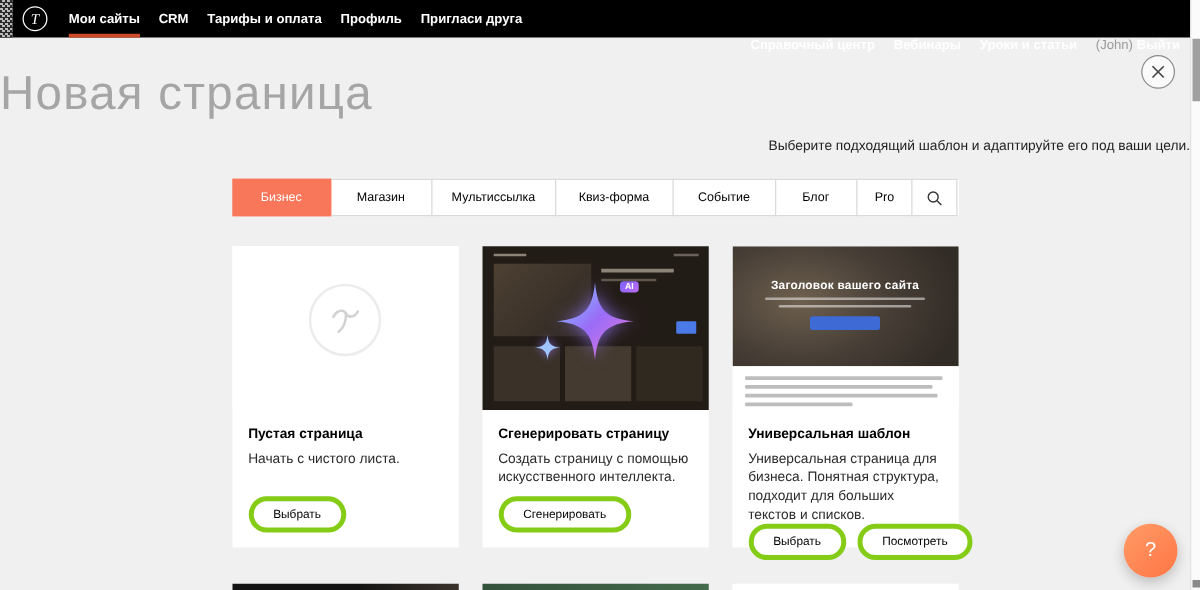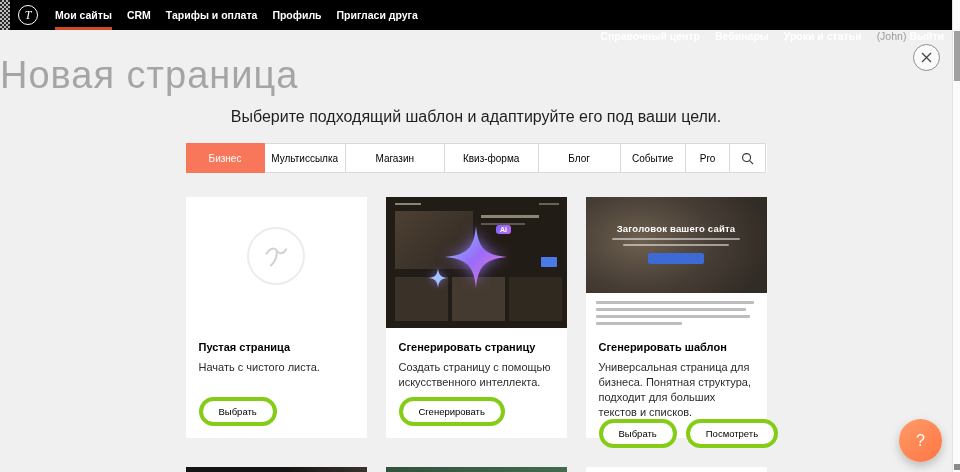--- a/index.html
+++ b/index.html
@@ -24,21 +24,21 @@
   .user { color:#9a9a9a; }
   .logout { font-weight:bold; color:#fff; cursor:pointer; margin-left:3px; }
 
   
   .page { position:absolute; top:30px; left:0; width:952px; height:442px; }
   .close-btn { position:absolute; top:14px; right:12px; width:27px; height:27px; border-radius:50%;
                border:1px solid #8d8d8d; background:#fafafa; cursor:pointer;
                display:flex; align-items:center; justify-content:center; }
   .page-title { margin-top:25px; text-align:left; font-size:38px; line-height:40px;
                 color:#a5a5a5; font-weight:400; letter-spacing:1px; }
-  .page-subtitle { margin-top:15px; text-align:center; font-size:16px; line-height:14px; color:#1f1f1f; }
+  .page-subtitle { margin-top:15px; text-align:right; font-size:11px; line-height:14px; color:#1f1f1f; }
 
   
   .tabs { width:581px; height:30px; margin:19px auto 0; display:flex; background:#fff; }
   .tab { border:1px solid #d9d9d9; border-left:none; display:flex; align-items:center; justify-content:center;
          font-size:10px; color:#000; cursor:pointer; flex:none; }
   .tab:first-child { border-left:1px solid #d9d9d9; }
   .tab.active { background:#f8765a; border-color:#f8765a; color:#fff; }
   .tab:nth-child(1){width:13.6%;} .tab:nth-child(2){width:14%;} .tab:nth-child(3){width:17%;}
   .tab:nth-child(4){width:16.2%;} .tab:nth-child(5){width:14.1%;} .tab:nth-child(6){width:11.2%;}
   .tab:nth-child(7){width:7.7%;} .tab:nth-child(8){width:6.2%;}
@@ -138,25 +138,25 @@
     <svg width="11" height="11" viewBox="0 0 11 11">
       <path d="M1 1 L10 10 M10 1 L1 10" stroke="#444" stroke-width="1.3"></path>
     </svg>
   </button>
 
   <h1 class="page-title">Новая страница</h1>
   <p class="page-subtitle">Выберите подходящий шаблон и адаптируйте его под ваши цели.</p>
 
   <div class="tabs">
     <div class="tab active">Бизнес</div>
+    <div class="tab">Магазин</div>
     <div class="tab">Мультиссылка</div>
-    <div class="tab">Магазин</div>
     <div class="tab">Квиз-форма</div>
+    <div class="tab">Событие</div>
     <div class="tab">Блог</div>
-    <div class="tab">Событие</div>
     <div class="tab">Pro</div>
     <div class="tab">
       <svg width="13" height="13" viewBox="0 0 14 14">
         <circle cx="6" cy="6" r="4.3" fill="none" stroke="#333" stroke-width="1.2"></circle>
         <path d="M9.3 9.3 L13 13" stroke="#333" stroke-width="1.2"></path>
       </svg>
     </div>
   </div>
 
   <div class="grid">
@@ -223,21 +223,21 @@
           <div class="uni-btn"></div>
         </div>
         <div class="uni-text">
           <div class="gline g1"></div>
           <div class="gline g2"></div>
           <div class="gline g3"></div>
           <div class="gline g4"></div>
         </div>
       </div>
       <div class="card-body">
-        <div class="card-title">Сгенерировать шаблон</div>
+        <div class="card-title">Универсальная шаблон</div>
         <div class="card-desc">Универсальная страница для бизнеса. Понятная структура, подходит для больших текстов и списков.</div>
         <div class="card-actions">
           <button class="btn">Выбрать</button>
           <button class="btn">Посмотреть</button>
         </div>
       </div>
     </div>
   </div>
 
   <div class="grid partial">

